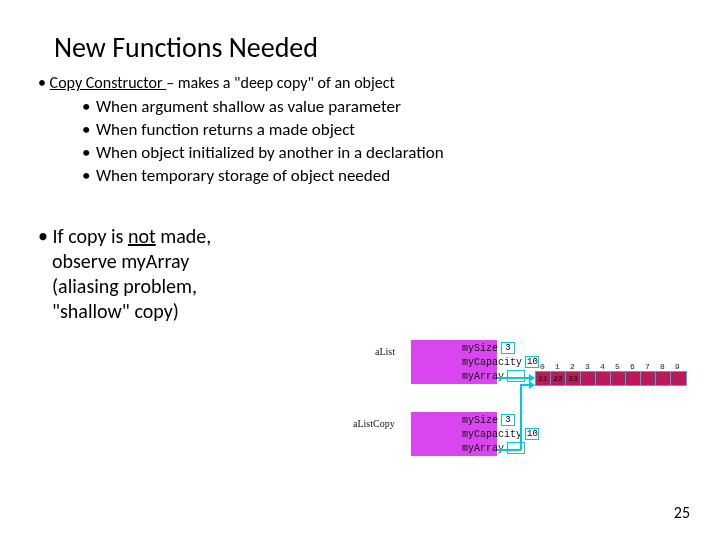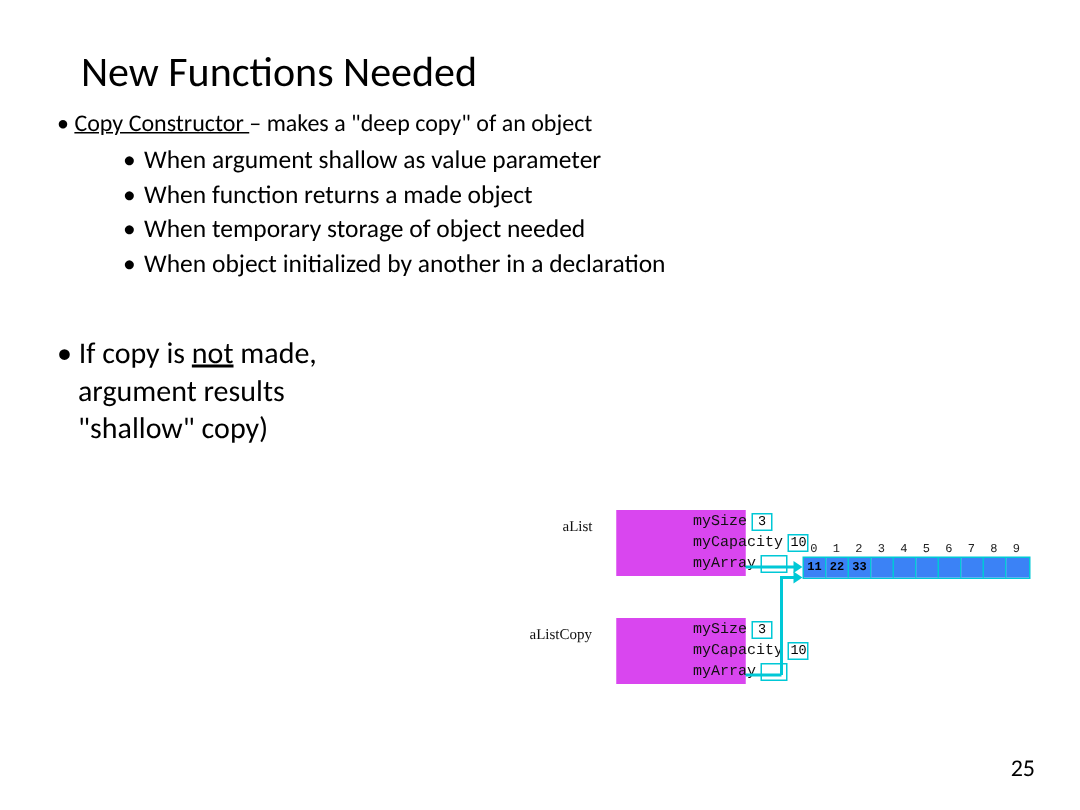--- a/index.html
+++ b/index.html
@@ -19,47 +19,48 @@
   .diagram { position: absolute; left: 375px; top: 340px; width: 320px; height: 150px; font-family: "Courier New", monospace; font-size: 10px; color: #000; }
   .objlabel { position: absolute; font-family: Liberation Serif, serif; font-size: 10px; color: #111; }
   .objbox { position: absolute; border: 1px solid #d946ef; background: #d946ef; padding-left: 46px; }
   .field { display: flex; align-items: center; height: 14px; padding: 0 4px; white-space: nowrap; }
   .field .fname { color: #111; }
   .valbox { border: 1px solid #00c8d6; min-width: 14px; height: 12px; line-height: 10px; text-align: center; font-size: 9px; margin-left: 3px; background: #fff; color: #000; padding: 0 1px; }
   .arraywrap { position: absolute; }
   .idxrow { display: flex; }
   .idxrow span { width: 15px; text-align: center; font-size: 8px; color: #222; }
   .cellrow { display: flex; border: 1px solid #00c8d6; }
-  .cellrow span { width: 15px; height: 13px; line-height: 13px; text-align: center; font-size: 8px; border-right: 1px solid #00c8d6; background: #3b82f6; font-weight: bold; }
+  .cellrow span { width: 15px; height: 13px; line-height: 13px; text-align: center; font-size: 8px; border-right: 1px solid #00c8d6; background: #be185d; }
   .cellrow span:last-child { border-right: none; }
   .arrow { position: absolute; background: #00c8d6; }
   .arrow-head { position: absolute; width: 0; height: 0; border-style: solid; }
 </style>
 </head>
 <body>
 
 <div class="slide">
   <h1 class="title">New Functions Needed</h1>
 
   <div class="main-bullet">
     <span>• </span><span class="ul">Copy Constructor </span><span>– </span><span>makes a "deep copy" of an object</span>
   </div>
 
   <ul class="sub-list">
     <li>When argument shallow as value parameter</li>
     <li>When function returns a made object</li>
+    <li>When object initialized by another in a declaration</li>
     <li>When temporary storage of object needed</li>
-    <li>When object initialized by another in a declaration</li>
   </ul>
 
   <div class="main-bullet second-block">
     <span class="line">
       <span>• </span><span>If copy is </span><span class="not">not</span><span> made,</span>
     </span>
-    <span class="line" style="padding-left:14px">argument results</span>
+    <span class="line" style="padding-left:14px">observe myArray</span>
+    <span class="line" style="padding-left:14px">(aliasing problem,</span>
     <span class="line" style="padding-left:14px">"shallow" copy)</span>
   </div>
 
   <div class="pagenum">25</div>
 
   <div class="diagram">
 
     <div class="objlabel" style="left:0px; top:6px;">aList</div>
 
     <div class="objbox" style="left:36px; top:0px; width:86px; height:44px;">

